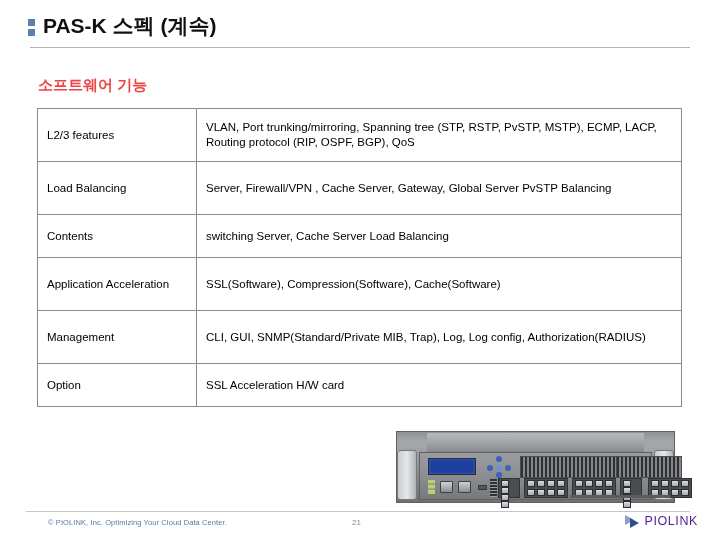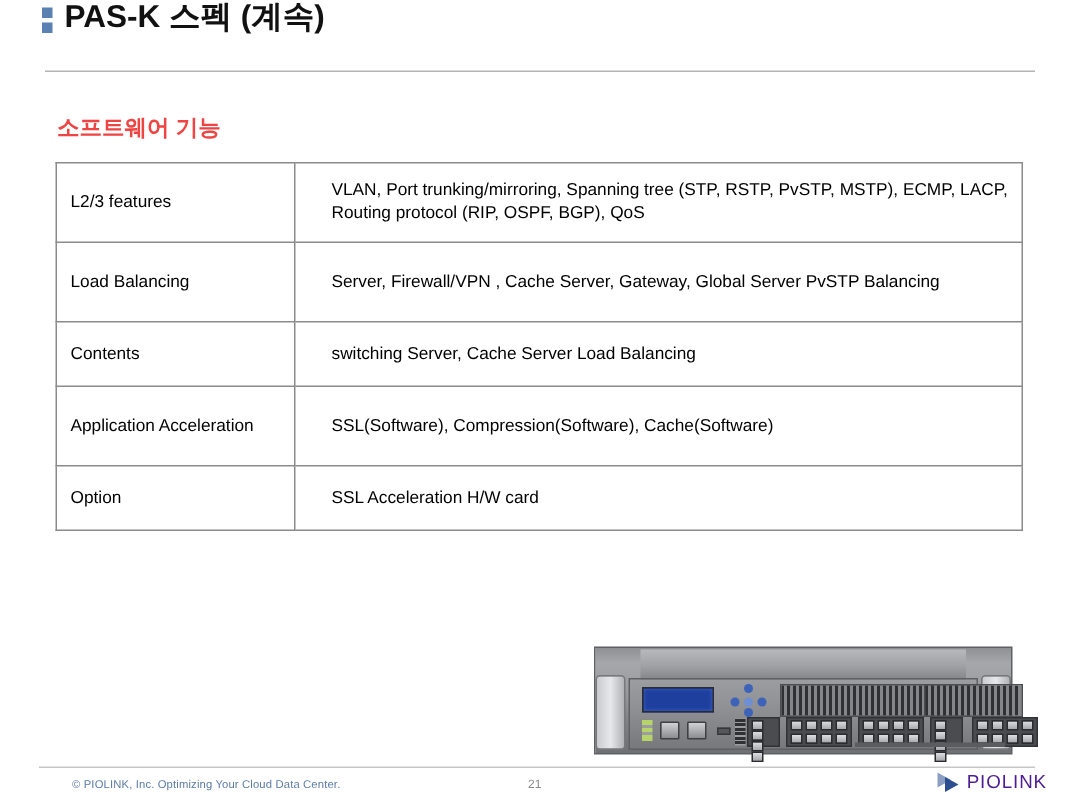--- a/index.html
+++ b/index.html
@@ -20,21 +20,21 @@
   .slide-header {
     position: absolute;
     left: 0;
     top: 0;
     width: 720px;
     height: 52px;
   }
   .title-row {
     position: absolute;
     left: 28px;
-    top: 0;
+    top: 14px;
     display: flex;
     align-items: center;
     justify-content: center;
   }
   .bullet-mark {
     width: 7px;
     height: 17px;
     margin-right: 8px;
     margin-top: 2px;
     display: flex;
@@ -91,21 +91,21 @@
     font-size: 11.5px;
     color: #000000;
     line-height: 15px;
     padding: 6px 8px 6px 8px;
   }
   .spec-table td.col-label {
     width: 141px;
     padding-left: 9px;
   }
   .spec-table td.col-value {
-    padding-left: 24px;
+    padding-left: 9px;
   }
   .spec-table tr.h-tall td { height: 40px; }
   .spec-table tr.h-short td { height: 30px; }
 
   
   .device-photo {
     position: absolute;
     left: 388px;
     top: 428px;
     width: 295px;
@@ -361,20 +361,24 @@
       <td class="col-label">Load Balancing</td>
       <td class="col-value">Server, Firewall/VPN , Cache Server, Gateway, Global Server PvSTP Balancing</td>
     </tr>
     <tr class="h-short">
       <td class="col-label">Contents</td>
       <td class="col-value">switching Server, Cache Server Load Balancing</td>
     </tr>
     <tr class="h-tall">
       <td class="col-label">Application Acceleration</td>
       <td class="col-value">SSL(Software), Compression(Software), Cache(Software)</td>
+    </tr>
+    <tr class="h-tall">
+      <td class="col-label">Management</td>
+      <td class="col-value">CLI, GUI, SNMP(Standard/Private MIB, Trap), Log, Log config, Authorization(RADIUS)</td>
     </tr>
     <tr class="h-short">
       <td class="col-label">Option</td>
       <td class="col-value">SSL Acceleration H/W card</td>
     </tr>
   </tbody>
 </table>
 
 <div class="device-photo">
   <div class="dev-body">

